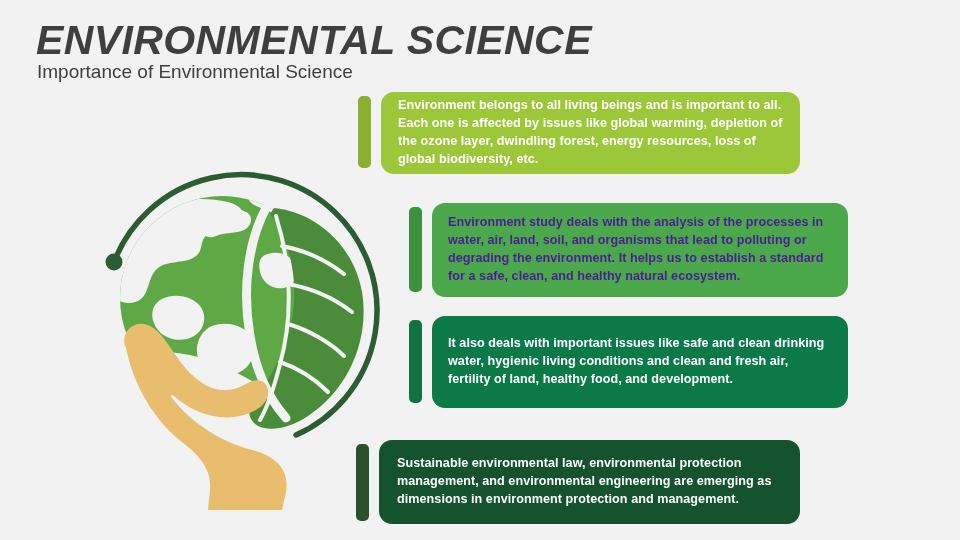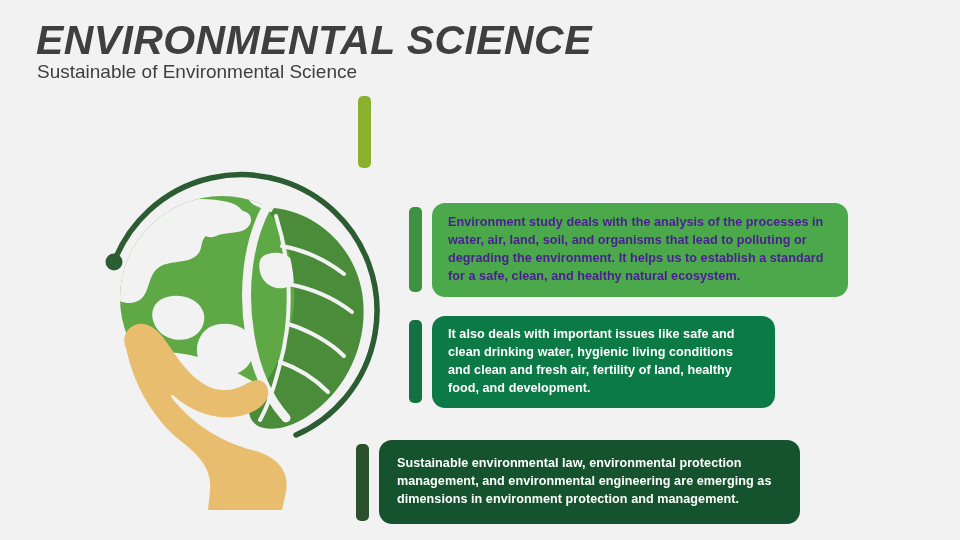--- a/index.html
+++ b/index.html
@@ -71,33 +71,33 @@
   #row1-bar { left: 358px; top: 96px;  width: 13px; height: 72px; }
   #row1-box { left: 381px; top: 92px;  width: 419px; height: 82px; padding: 0 17px; }
   #row1-box p { font-size: 12.6px; }
 
   
   #row2-bar { left: 409px; top: 207px; width: 13px; height: 85px; }
   #row2-box { left: 432px; top: 203px; width: 416px; height: 94px; padding: 0 16px; }
 
   
   #row3-bar { left: 409px; top: 320px; width: 13px; height: 83px; }
-  #row3-box { left: 432px; top: 316px; width: 343px; height: 92px; padding: 0 16px; }
+  #row3-box { left: 432px; top: 316px; width: 416px; height: 92px; padding: 0 16px; }
 
   
   #row4-bar { left: 356px; top: 444px; width: 13px; height: 77px; }
   #row4-box { left: 379px; top: 440px; width: 421px; height: 84px; padding: 0 18px; }
 </style>
 </head>
 <body>
 
 <div id="slide" style="background: rgb(242, 242, 242);">
 
   <div id="title" style="color: rgb(63, 63, 63);">ENVIRONMENTAL SCIENCE</div>
-  <div id="subtitle" style="color: rgb(63, 63, 63);">Sustainable of Environmental Science</div>
+  <div id="subtitle" style="color: rgb(63, 63, 63);">Importance of Environmental Science</div>
 
   <div id="illustration">
     <svg width="300" height="360" viewBox="0 0 300 360" xmlns="http://www.w3.org/2000/svg">
 
       <g>
         <path d="M 14 112 A 136 136 0 1 1 196 285" fill="none" stroke="#2c5c32" stroke-width="5.5" stroke-linecap="round"></path>
         <circle cx="14" cy="112" r="8.5" fill="#2c5c32"></circle>
       </g>
 
       <g>
@@ -148,20 +148,23 @@
                  C158 227 166 230 168 240 C170 252 158 262 140 266
                  C116 271 92 262 74 246 C72 244 70 245 72 248
                  C92 274 122 292 152 300 C176 306 190 320 186 342
                  L182 360 L108 360 L110 340 C112 320 100 306 82 292
                  C54 270 34 236 26 198 Z" fill="#e9bd6e"></path>
       </g>
     </svg>
   </div>
 
   <div class="bar" id="row1-bar" style="background: rgb(138, 176, 46);"></div>
+  <div class="box" id="row1-box" style="background: rgb(156, 199, 56);">
+    <p style="color: rgb(255, 255, 255);">Environment belongs to all living beings and is important to all. Each one is affected by issues like global warming, depletion of the ozone layer, dwindling forest, energy resources, loss of global biodiversity, etc.</p>
+  </div>
 
   <div class="bar" id="row2-bar" style="background: rgb(63, 145, 66);"></div>
   <div class="box" id="row2-box" style="background: rgb(75, 169, 75);">
     <p style="color: #4c1d95;">Environment study deals with the analysis of the processes in water, air, land, soil, and organisms that lead to polluting or degrading the environment. It helps us to establish a standard for a safe, clean, and healthy natural ecosystem.</p>
   </div>
 
   <div class="bar" id="row3-bar" style="background: rgb(18, 114, 67);"></div>
   <div class="box" id="row3-box" style="background: rgb(12, 122, 70);">
     <p style="color: rgb(255, 255, 255);">It also deals with important issues like safe and clean drinking water, hygienic living conditions and clean and fresh air, fertility of land, healthy food, and development.</p>
   </div>

